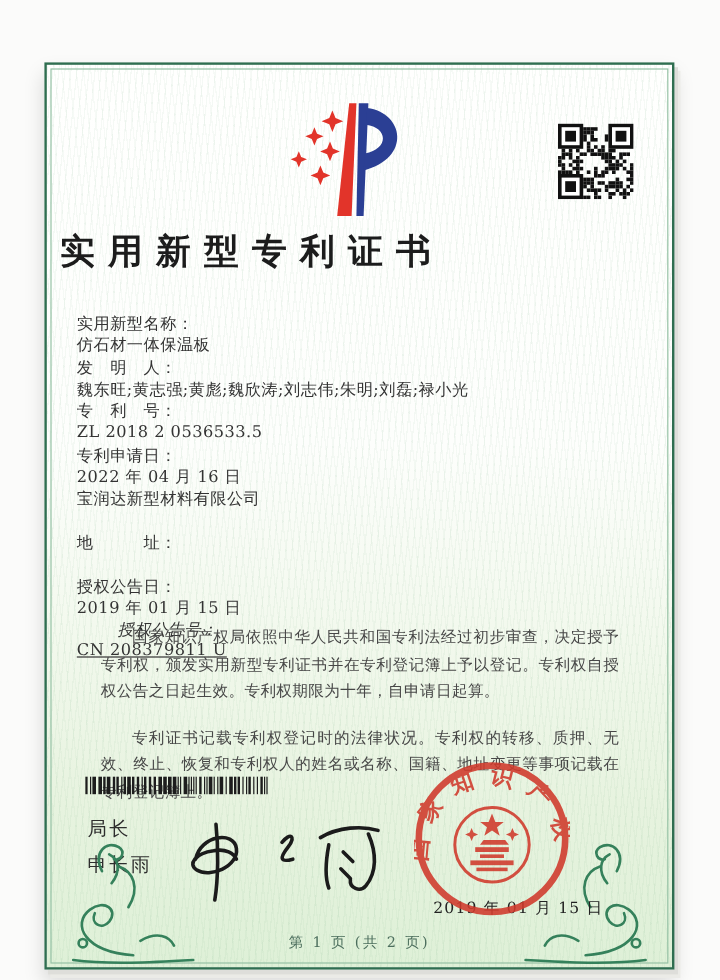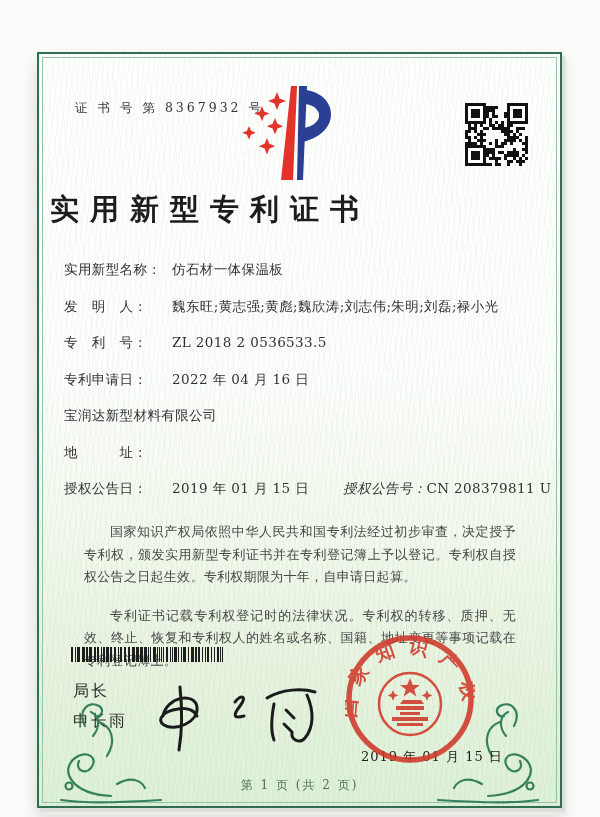--- a/index.html
+++ b/index.html
@@ -24,21 +24,21 @@
   .cert-no{
     position:absolute;left:36px;top:46px;font-size:12.5px;letter-spacing:3px;color:#343434;
   }
   .logo{position:absolute;left:192px;top:26px;width:116px;height:112px;}
   .qr{position:absolute;left:426px;top:49px;width:63px;height:63px;}
   .title{
     position:absolute;left:0;top:136px;width:100%;text-align:left;
     font-size:29px;font-weight:600;color:#1c1c1c;letter-spacing:11px;text-indent:11px;
   }
   .rows{position:absolute;left:25px;top:207px;width:472px;}
-  .row{display:flex;height:22px;margin-bottom:14.5px;font-size:13.5px;color:#333;letter-spacing:.4px;}
+  .row{display:flex;height:22px;margin-bottom:14.5px;font-size:13.5px;color:#333;letter-spacing:.4px;flex-direction:column;}
   .rl{width:108px;white-space:pre;flex:0 0 auto;}
   .rv{flex:1;white-space:pre;}
   .row .rl2{margin-left:34px;white-space:pre;flex:0 0 auto;font-style:italic;}
   .paras{
     position:absolute;left:29px;top:451px;width:464px;
     font-size:13px;line-height:1.74;color:#474747;text-align:justify;letter-spacing:.3px;
   }
   .paras p{margin:16px;text-indent:2em;}
   .barcode{position:absolute;left:32px;top:593px;width:156px;height:15px;}
   .signblock{position:absolute;left:34px;top:627px;font-size:16px;color:#2e2e2e;letter-spacing:2px;}
@@ -52,21 +52,20 @@
   }
   .floral{position:absolute;bottom:2px;width:122px;height:112px;}
   .floral.left{left:2px;}
   .floral.right{right:2px;transform:scaleX(-1);}
 </style>
 </head>
 <body>
 
 <div class="cert">
 
-  <div class="cert-no">证 书 号 第 8367932 号</div>
 
   <svg class="logo" viewBox="0 0 116 112">
     <g fill="#e2342a">
       <path d="M46 12 l2.6 6.4 6.4 2.6 -6.4 2.6 -2.6 6.4 -2.6 -6.4 -6.4 -2.6 6.4 -2.6 z"></path>
       <path d="M31 26 l2.2 5.4 5.4 2.2 -5.4 2.2 -2.2 5.4 -2.2 -5.4 -5.4 -2.2 5.4 -2.2 z"></path>
       <path d="M44 38 l2.4 5.8 5.8 2.4 -5.8 2.4 -2.4 5.8 -2.4 -5.8 -5.8 -2.4 5.8 -2.4 z"></path>
       <path d="M18 46 l2 4.8 4.8 2 -4.8 2 -2 4.8 -2 -4.8 -4.8 -2 4.8 -2 z"></path>
       <path d="M36 58 l2.4 5.8 5.8 2.4 -5.8 2.4 -2.4 5.8 -2.4 -5.8 -5.8 -2.4 5.8 -2.4 z"></path>
       <polygon points="60,6 66,6 62,100 50,100"></polygon>
     </g>
@@ -248,21 +247,21 @@
     <div class="row">
       <span class="rv">宝润达新型材料有限公司</span>
     </div>
     <div class="row">
       <span class="rl">地　　　址：</span>
     </div>
     <div class="row">
       <span class="rl">授权公告日：</span>
       <span style="white-space:pre;">2019 年 01 月 15 日</span>
       <span class="rl2">授权公告号：</span>
-      <span style="white-space:pre;">CN 208379811 U</span>
+      <span style="white-space:pre;text-decoration:underline;">CN 208379811 U</span>
     </div>
   </div>
 
   <div class="paras">
     <p>国家知识产权局依照中华人民共和国专利法经过初步审查，决定授予专利权，颁发实用新型专利证书并在专利登记簿上予以登记。专利权自授权公告之日起生效。专利权期限为十年，自申请日起算。</p>
     <p>专利证书记载专利权登记时的法律状况。专利权的转移、质押、无效、终止、恢复和专利权人的姓名或名称、国籍、地址变更等事项记载在专利登记簿上。</p>
   </div>
 
   <svg class="barcode" viewBox="0 0 156 15" preserveAspectRatio="none" id="barcode">
       <rect x="0" y="0" width="2" height="15" fill="#1d1d1d"></rect>

